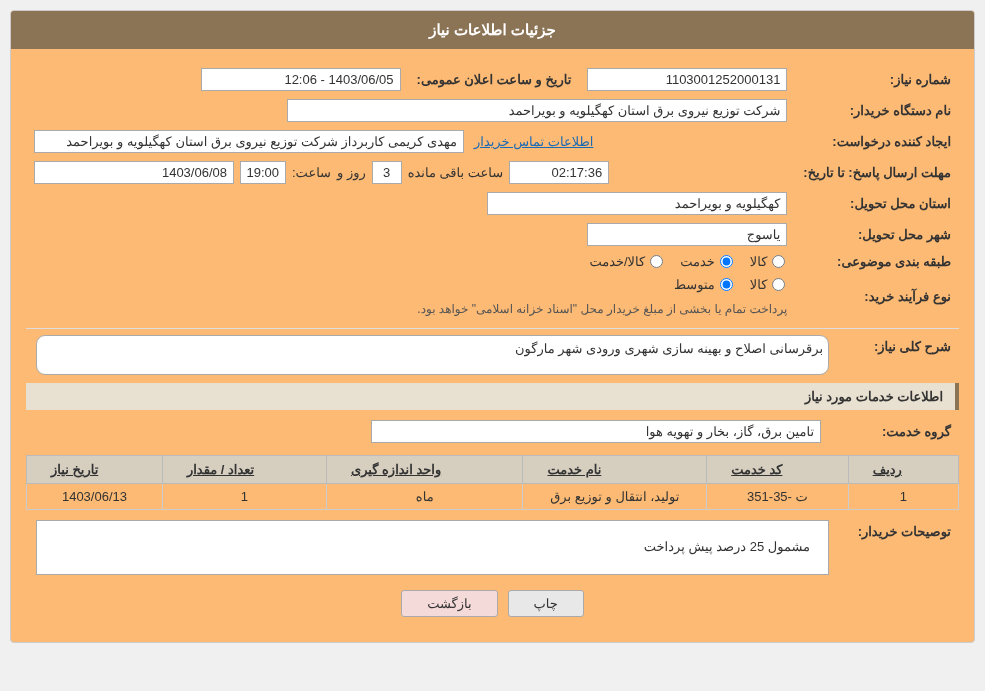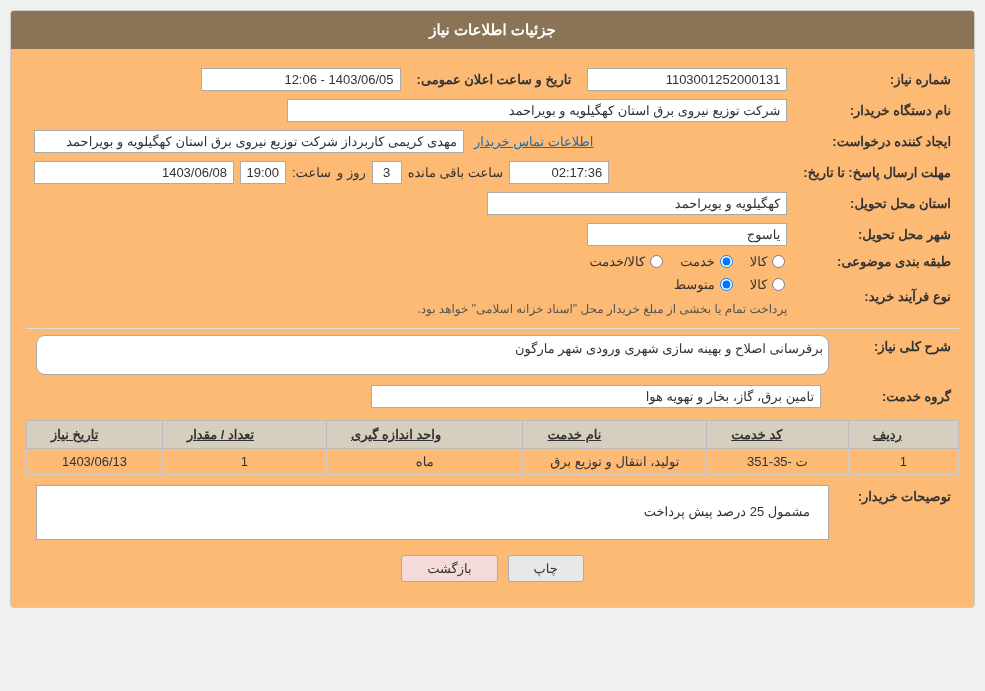--- a/index.html
+++ b/index.html
@@ -267,20 +267,21 @@
 
       <hr class="divider">
 
       <div style="display:flex; align-items:flex-start; margin: 6px 0;">
         <div class="label-cell" style="width:130px; font-weight:bold; padding: 4px 8px; white-space:nowrap;">شرح کلی نیاز:</div>
         <div style="flex:1;">
           <div class="input-box" style="width:calc(100% - 10px); min-height:40px; padding: 5px; border-radius: 9px;">برقرسانی اصلاح و بهینه سازی شهری ورودی شهر مارگون</div>
         </div>
       </div>
 
+      <div class="section-header">اطلاعات خدمات مورد نیاز</div>
 
       <table class="info-table">
         <tbody>
             <tr>
           <td class="label-cell">گروه خدمت:</td>
           <td class="value-cell">
             <div class="input-box" style="width:450px;">تامین برق، گاز، بخار و تهویه هوا</div>
           </td>
         </tr>
       </tbody>

